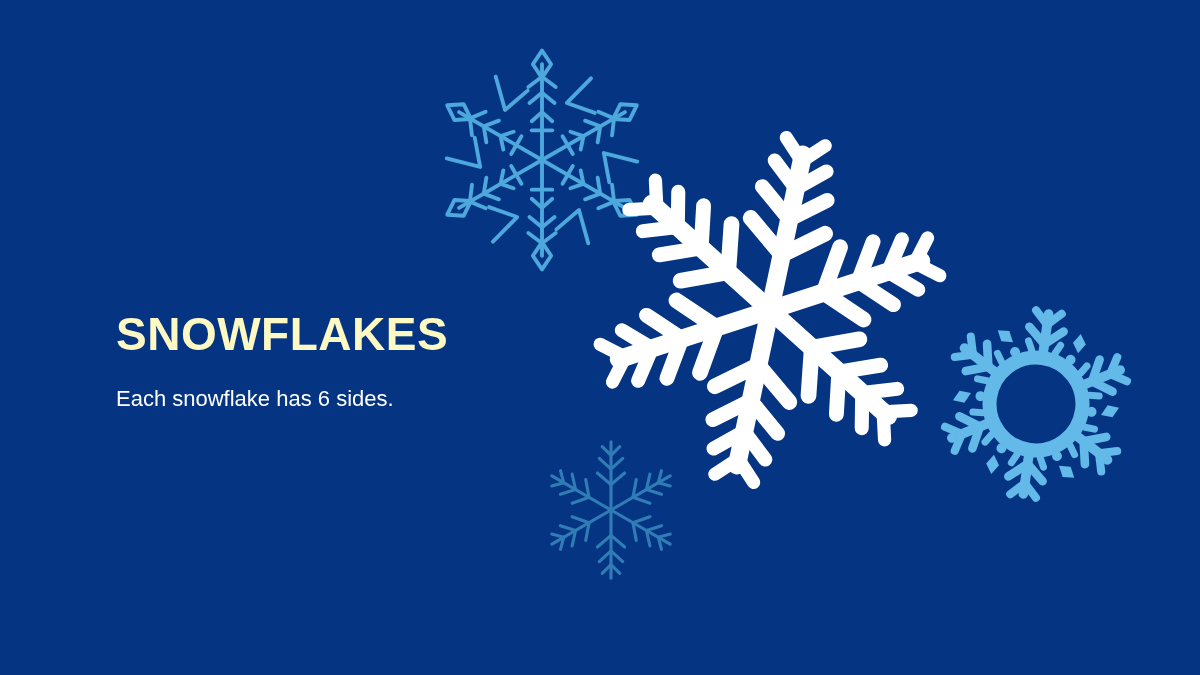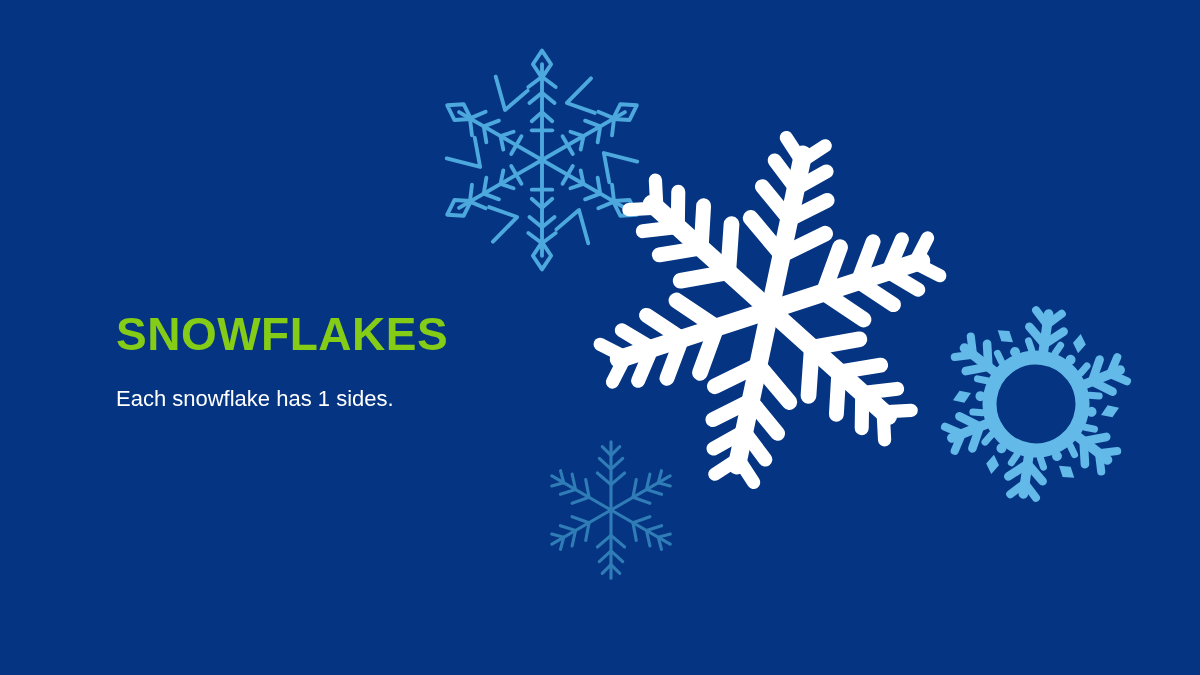--- a/index.html
+++ b/index.html
@@ -22,21 +22,21 @@
     top: 310px;
     width: 420px;
   }
   .title {
     margin: 0;
     font-family: "Liberation Sans", sans-serif;
     font-size: 46px;
     font-weight: bold;
     letter-spacing: 0.5px;
     line-height: 1.08;
-    color: #84cc16;
+    color: #fef9c3;
     white-space: nowrap;
   }
   .subtitle {
     margin: 0;
     padding-top: 26px;
     font-family: "Liberation Sans", sans-serif;
     font-size: 22px;
     font-weight: normal;
     line-height: 1.2;
     color: #ffffff;
@@ -183,16 +183,16 @@
         <use href="#sm-arm" transform="rotate(120)"></use>
         <use href="#sm-arm" transform="rotate(180)"></use>
         <use href="#sm-arm" transform="rotate(240)"></use>
         <use href="#sm-arm" transform="rotate(300)"></use>
       </g>
     </svg>
   </div>
 
   <div class="text-block">
     <h1 class="title">SNOWFLAKES</h1>
-    <p class="subtitle">Each snowflake has 1 sides.</p>
+    <p class="subtitle">Each snowflake has 6 sides.</p>
   </div>
 
 </div>
 
 </body></html>

